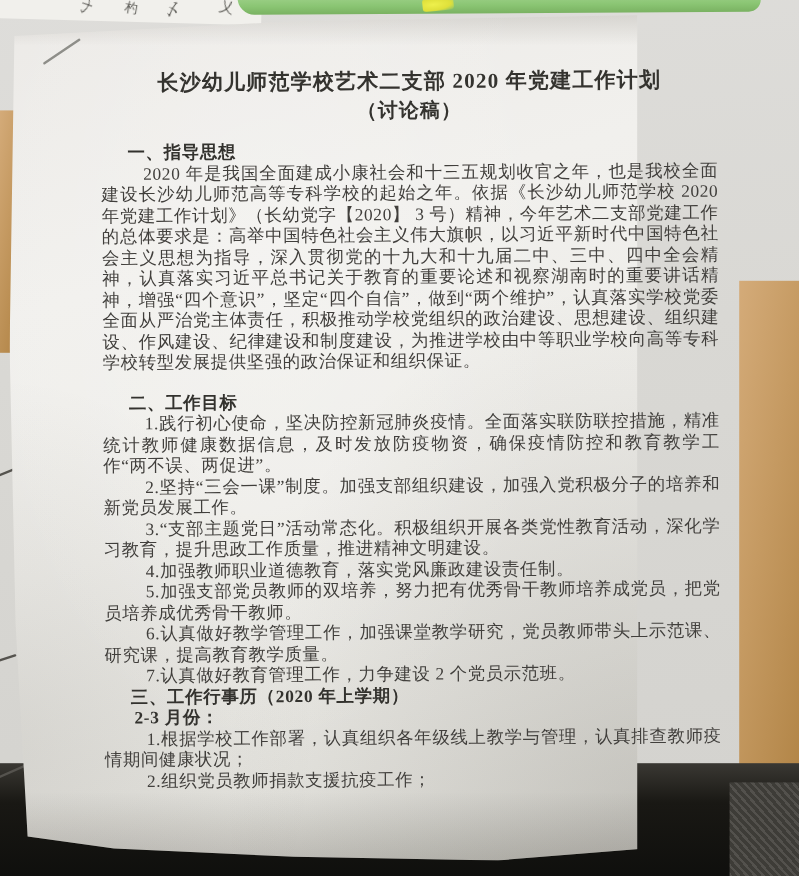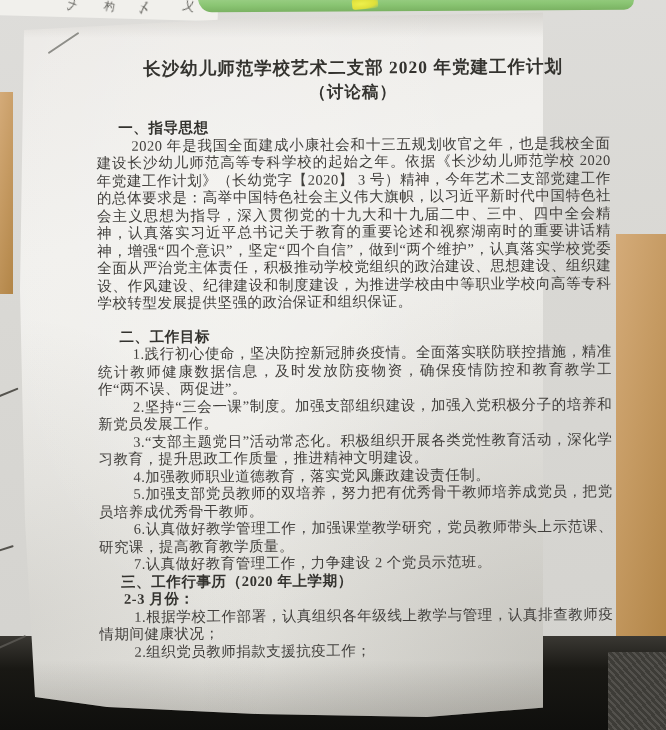--- a/index.html
+++ b/index.html
@@ -43,21 +43,21 @@
     position:absolute; left:608px; top:652px; width:58px; height:78px;
     background:#46443f;
     background-image:repeating-linear-gradient(48deg,rgba(255,255,255,.07) 0 2px,rgba(0,0,0,.12) 2px 5px);
   }
   .edge-line { position:absolute; height:2px; background:#55534e; border-radius:1px; }
   .el1 { left:-5px; top:392px; width:24px; transform:rotate(-22deg); }
   .el2 { left:-6px; top:548px; width:20px; transform:rotate(-18deg); }
   .el3 { left:-3px; top:641px; width:30px; transform:rotate(-24deg); }
   
   .paper {
-    position:absolute; left:12px; top:0; width:531px; height:730px;
+    position:absolute; left:0; top:0; width:531px; height:730px;
     clip-path:polygon(12px 30px,240px 18px,460px 14px,666px 10px,666px 250px,
       651px 425px,639px 620px,613px 685px,551px 706px,415px 717px,
       245px 714px,95px 707px,23px 697px,13px 520px,8px 290px);
     background:linear-gradient(163deg,#eceae7 0%,#f1f0ed 30%,#eeede9 55%,#e6e5e0 78%,#dcdbd5 100%);
   }
   .paper-top-shade {
     position:absolute; left:0; top:8px; width:100%; height:30px;
     background:linear-gradient(to bottom,rgba(95,90,78,.20),rgba(0,0,0,0));
   }
   .paper-bottom-shade {

